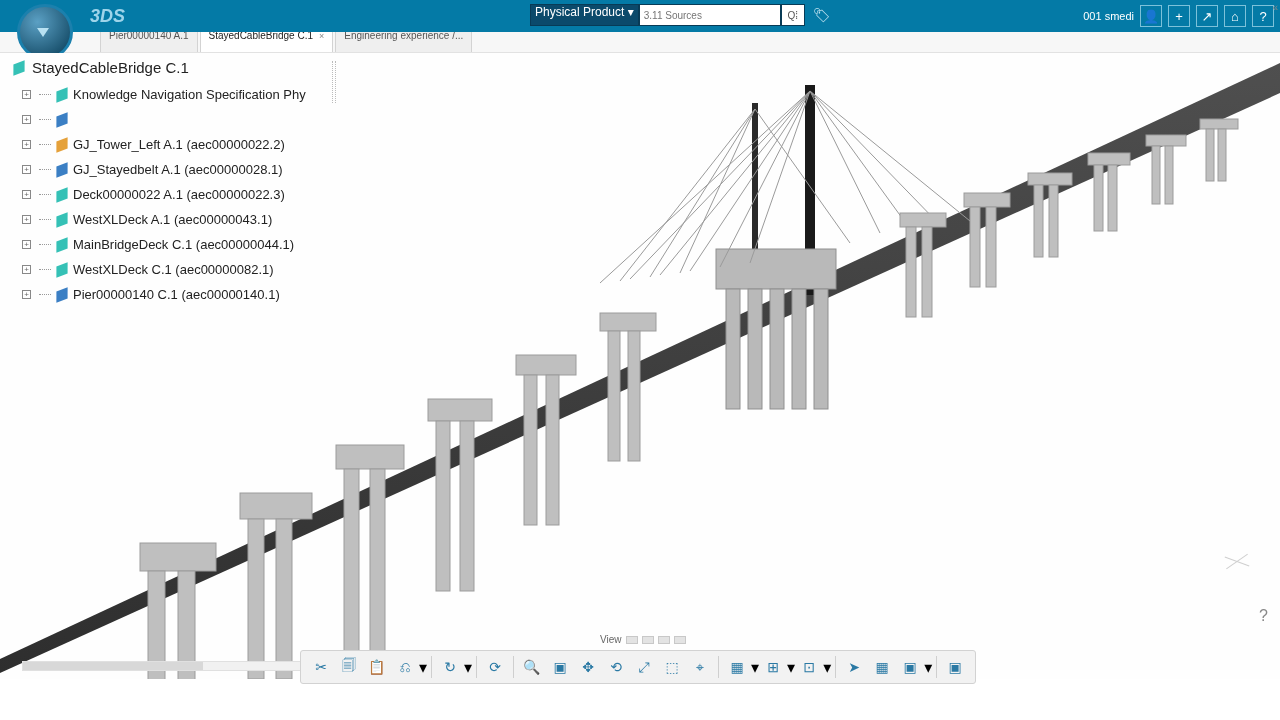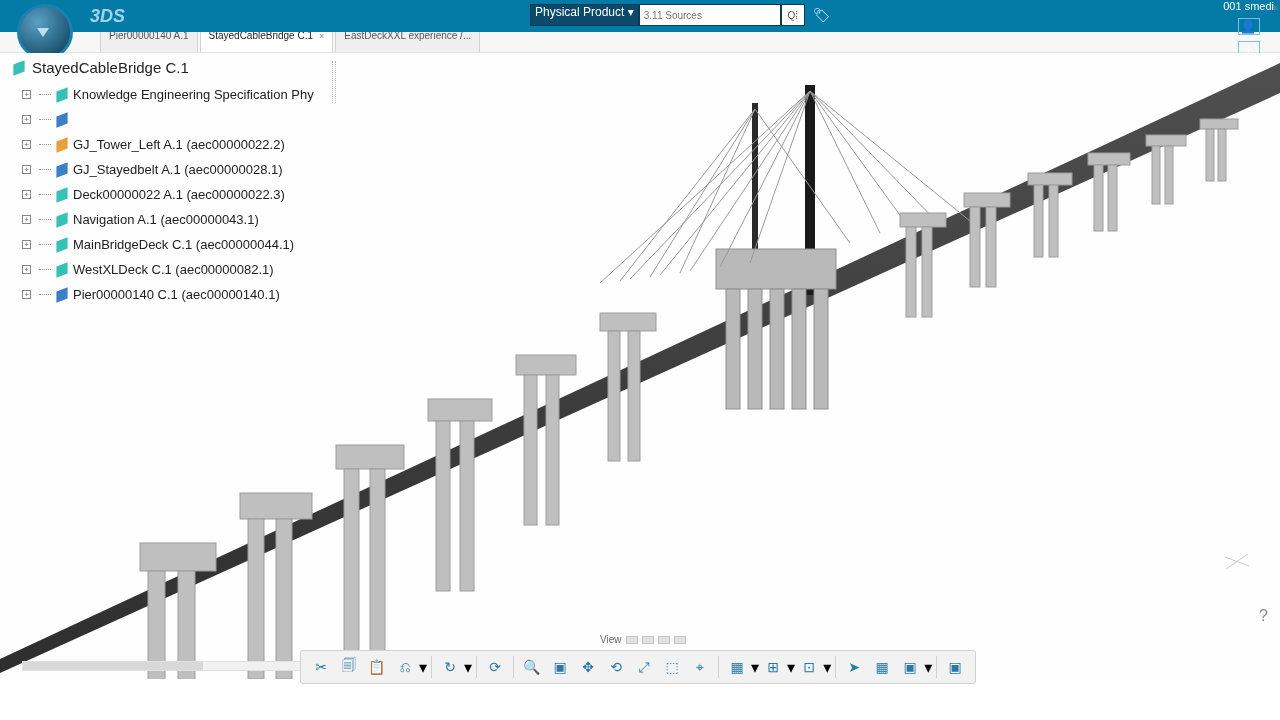--- a/index.html
+++ b/index.html
@@ -12,21 +12,21 @@
   .ds-logo { font-style: italic; font-weight: bold; font-size: 18px; color: #9ed4ea; margin-right: 14px; }
   .brand { font-size: 12px; font-weight: bold; letter-spacing: .5px; }
   .brand-title span.light { font-weight: normal; }
   .search-wrap { position: absolute; left: 530px; top: 4px; display: flex; align-items: center; }
   .search-dd { background: #0b4a6b; color: #fff; border: 1px solid #083b56; font-size: 12px; height: 22px; padding: 0 4px; }
   .search-dd::after { content: " ▾"; }
   .search-box, .search-btn { height: 22px; border: 1px solid #083b56; background: #fff; color: #555; font-size: 10px; }
   .search-box { width: 142px; padding: 0 4px; }
   .search-btn { width: 24px; display: flex; align-items: center; justify-content: center; }
   .tag-icon { margin-left: 8px; font-size: 14px; color: #cce9f5; }
-  .userbox { position: absolute; right: 6px; top: 0; height: 32px; display: flex; align-items: center; gap: 6px; font-size: 11px; flex-direction: column; }
+  .userbox { position: absolute; right: 6px; top: 0; height: 32px; display: flex; align-items: center; gap: 6px; font-size: 11px; }
   .userbox .ico { width: 22px; height: 22px; border: 1px solid #7cc1da; display: flex; align-items: center; justify-content: center; font-size: 13px; }
   
   .tabs { height: 21px; background: #f7f7f7; display: flex; align-items: flex-end; font-size: 10px; color: #555; padding-left: 100px; border-bottom: 1px solid #e2e2e2; }
   .tab { height: 34px; border: 1px solid #d3d3d3; border-bottom: none; background: #efefef; padding: 2px 8px; margin-right: 2px; display: flex; align-items: center; }
   .tab.active { background: #fff; color: #222; }
   .tab .close { margin-left: 6px; color: #888; font-size: 9px; }
   
   .workspace { position: relative; width: 100%; height: 626px; background: #fefefe; overflow: hidden; }
   .tree { position: absolute; left: 12px; top: 6px; width: 360px; font-size: 13px; color: #222; }
   .tree-root { display: flex; align-items: center; gap: 6px; font-size: 15px; margin-bottom: 6px; }
@@ -88,21 +88,21 @@
 
 <div class="tabs">
   <div class="tab">
       <span>Pier00000140 A.1</span>
     </div>
   <div class="tab active">
     <span>StayedCableBridge C.1</span>
       <span class="close">×</span>
   </div>
   <div class="tab">
-      <span>EastDeckXXL experience /...</span>
+      <span>Engineering experience /...</span>
     </div>
   <span class="collapse-chevron">«</span>
 </div>
 
 <div class="workspace">
 
   <svg class="viz" viewBox="0 0 1280 626">
     <defs>
       <linearGradient id="deckFill" x1="0" y1="0" x2="0" y2="1">
         <stop offset="0" stop-color="#4f4f4f"></stop>
@@ -185,21 +185,21 @@
 
   <div class="tree">
     <div class="tree-root">
       <span class="cube teal"></span>
       <span>StayedCableBridge C.1</span>
     </div>
     <div class="tree-item">
         <span class="exp">+</span>
         <span class="node-dash"></span>
         <span class="cube teal"></span>
-        <span>Knowledge Engineering Specification Phy</span>
+        <span>Knowledge Navigation Specification Phy</span>
       </div>
     <div class="tree-item">
         <span class="exp">+</span>
         <span class="node-dash"></span>
         <span class="cube blue"></span>
       </div>
     <div class="tree-item">
         <span class="exp">+</span>
         <span class="node-dash"></span>
         <span class="cube orange"></span>
@@ -214,21 +214,21 @@
     <div class="tree-item">
         <span class="exp">+</span>
         <span class="node-dash"></span>
         <span class="cube teal"></span>
         <span>Deck00000022 A.1 (aec00000022.3)</span>
       </div>
     <div class="tree-item">
         <span class="exp">+</span>
         <span class="node-dash"></span>
         <span class="cube teal"></span>
-        <span>Navigation A.1 (aec00000043.1)</span>
+        <span>WestXLDeck A.1 (aec00000043.1)</span>
       </div>
     <div class="tree-item">
         <span class="exp">+</span>
         <span class="node-dash"></span>
         <span class="cube teal"></span>
         <span>MainBridgeDeck C.1 (aec00000044.1)</span>
       </div>
     <div class="tree-item">
         <span class="exp">+</span>
         <span class="node-dash"></span>

